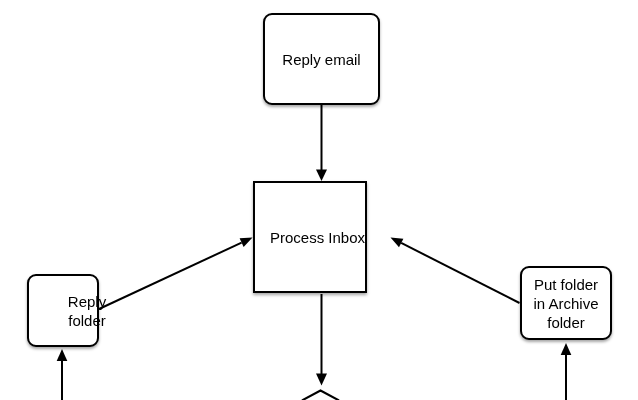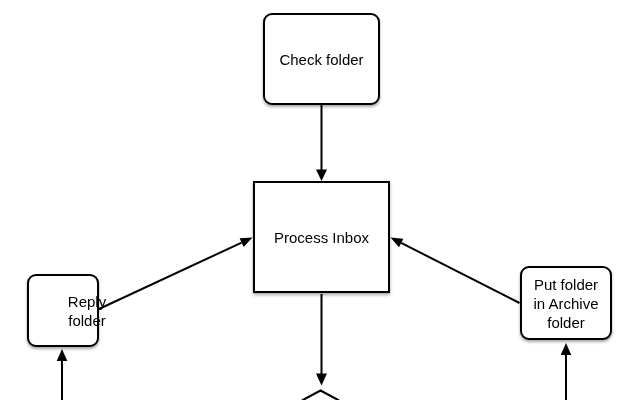--- a/index.html
+++ b/index.html
@@ -29,21 +29,21 @@
     display: flex;
     align-items: center;
     justify-content: center;
     text-align: center;
     font-size: 15px;
     line-height: 19px;
     box-shadow: 0 2px 3px rgba(0,0,0,0.35);
   }
   .node.rounded { border-radius: 9px; }
   #node-check-email   { left: 263px; top: 13px;  width: 117px; height: 92px; }
-  #node-process-inbox { left: 253px; top: 181px; width: 137px; height: 112px; }
+  #node-process-inbox { left: 253px; top: 181px; width: 114px; height: 112px; justify-content: flex-end; }
   #node-reply-folder  { left: 27px;  top: 274px; width: 72px;  height: 73px; padding-left: 48px; }
   #node-archive-folder{ left: 520px; top: 266px; width: 92px;  height: 74px; padding: 0 10px; }
 </style>
 </head>
 <body>
 
 <div class="canvas">
 
   <svg class="connectors" viewBox="0 0 638 400" xmlns="http://www.w3.org/2000/svg" fill="none" stroke="#000000" stroke-width="2">
 
@@ -74,21 +74,21 @@
 
     <g>
       <line x1="566" y1="401" x2="566" y2="355"></line>
       <polygon points="566,343 560.7,355 571.3,355" fill="#000000" stroke="none"></polygon>
     </g>
 
     <polyline points="302,400.5 320.5,390.5 339,400.5" fill="#ffffff"></polyline>
   </svg>
 
   <div class="node rounded" id="node-check-email">
-    <span>Check folder</span>
+    <span>Reply email</span>
   </div>
 
   <div class="node" id="node-process-inbox">
     <span>Process Inbox</span>
   </div>
 
   <div class="node rounded" id="node-reply-folder">
     <span>Reply folder</span>
   </div>
 

